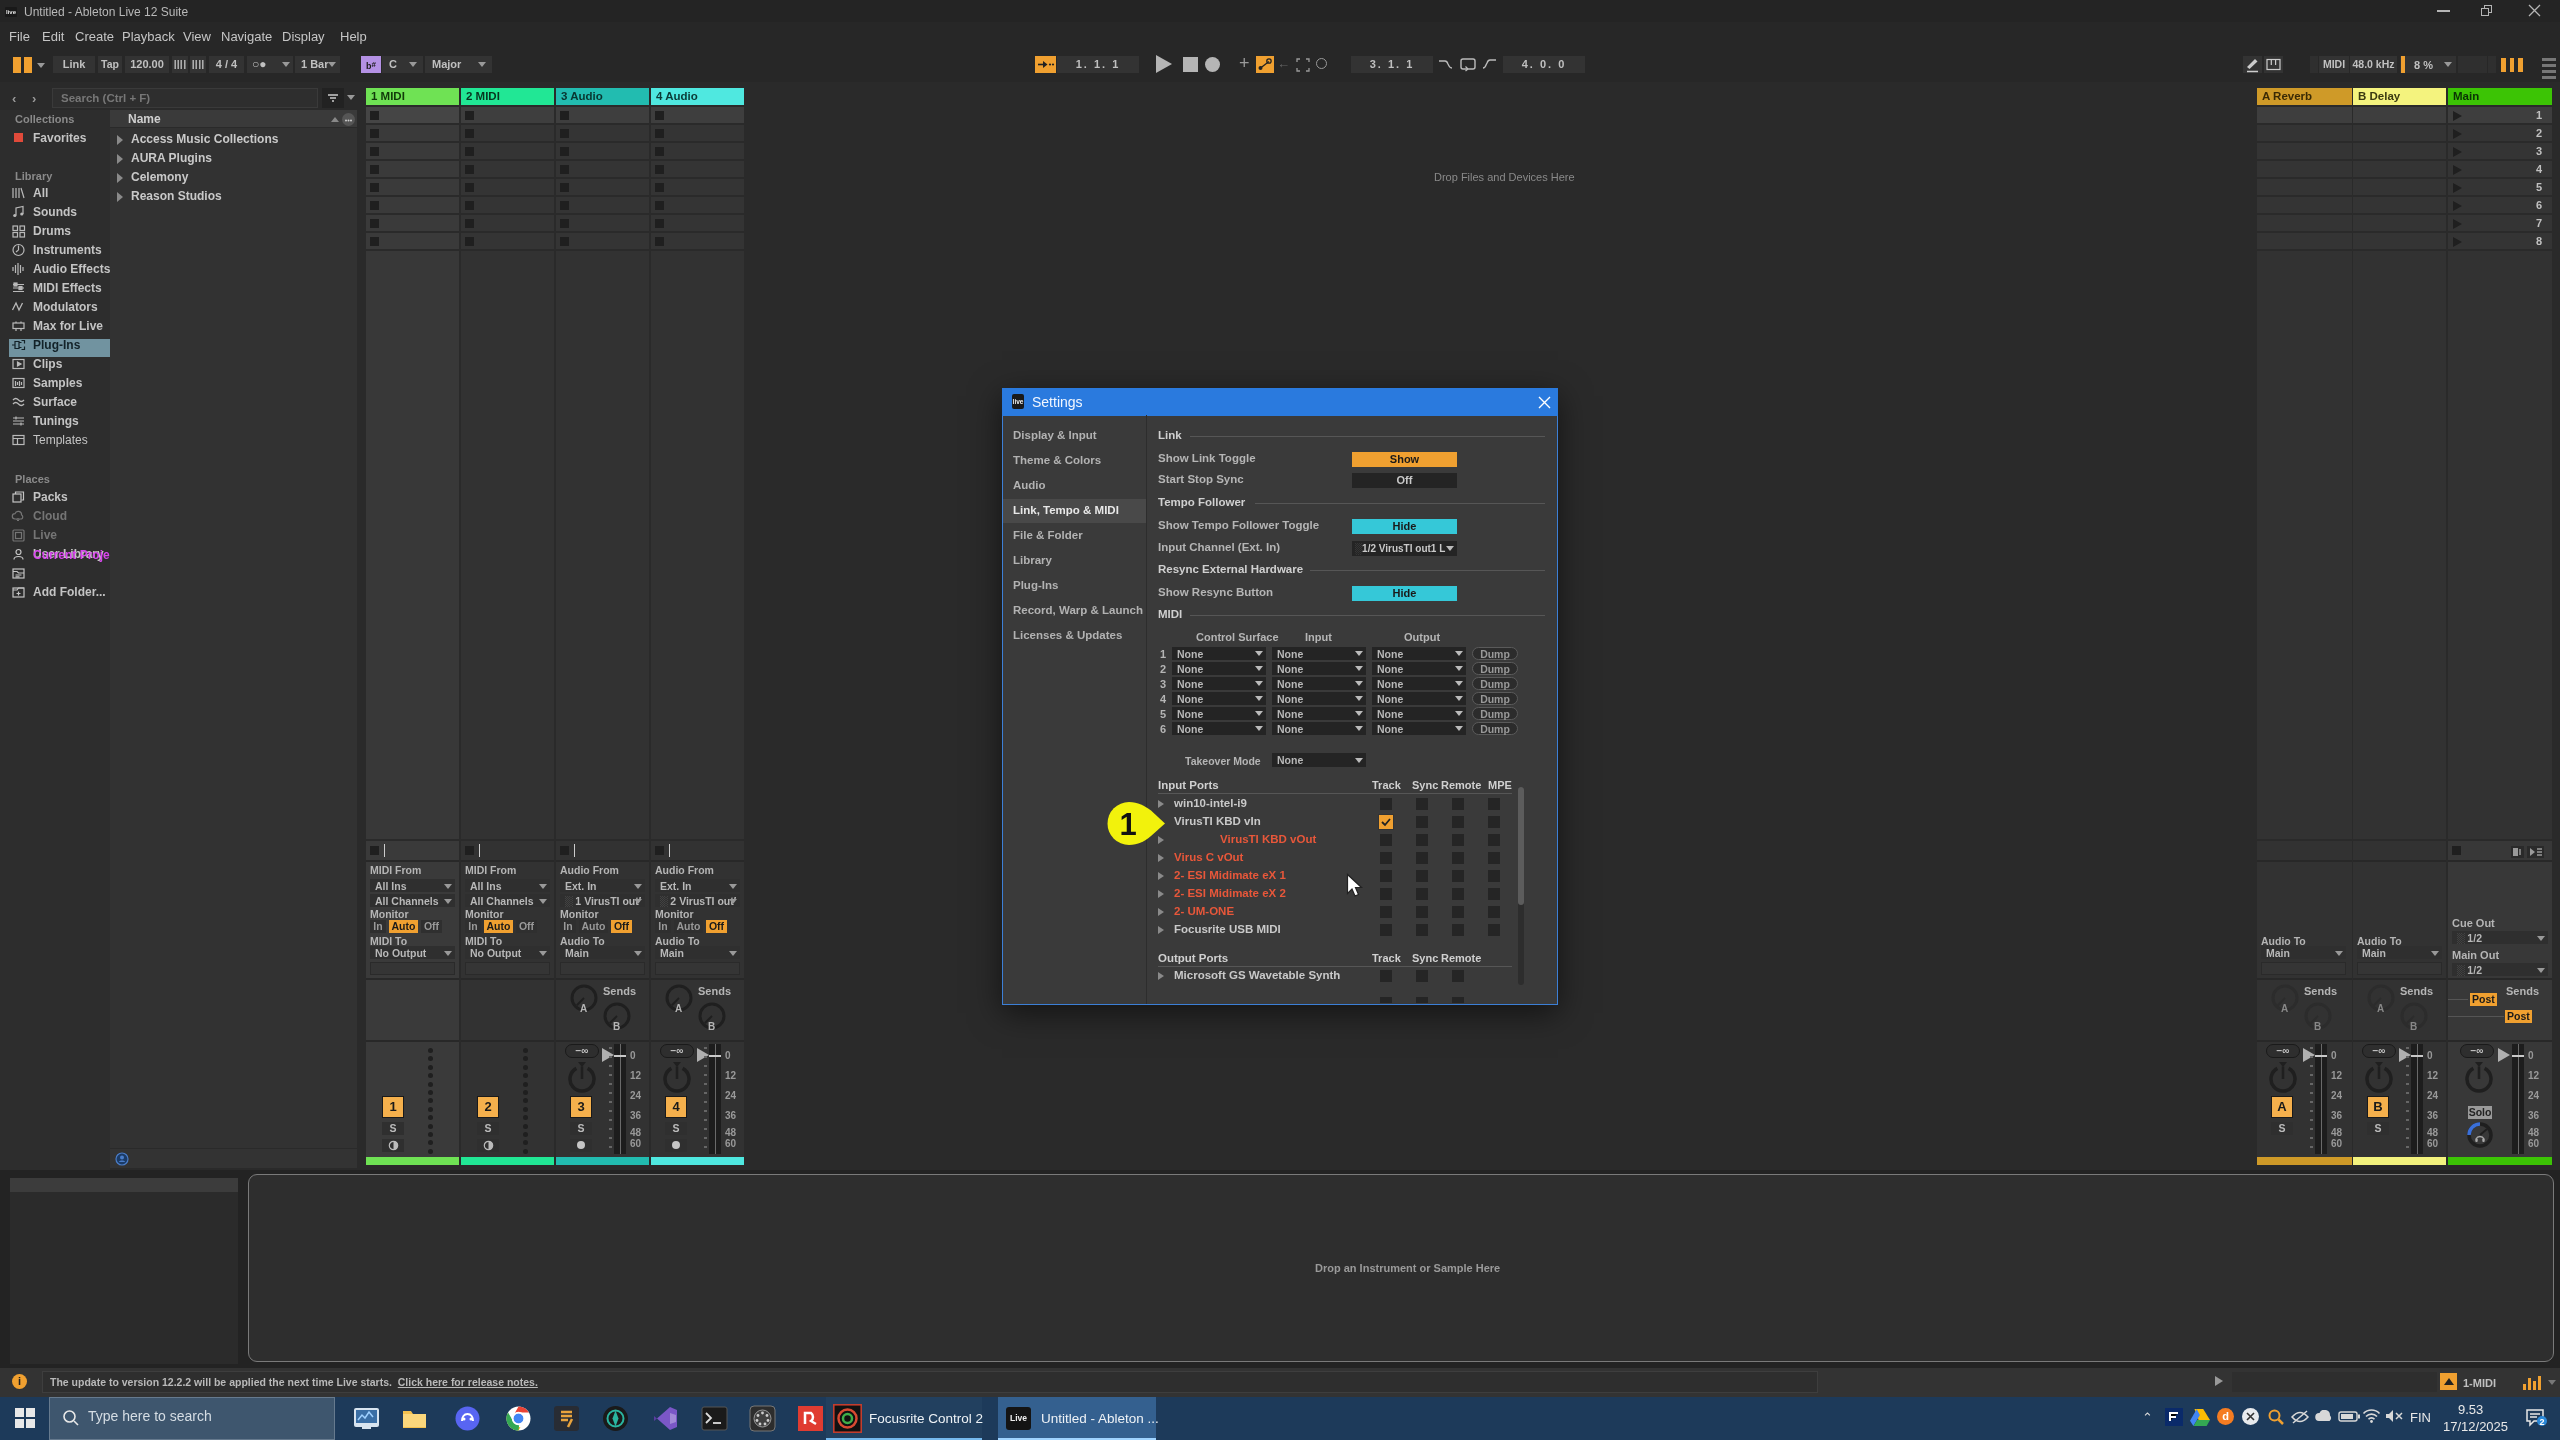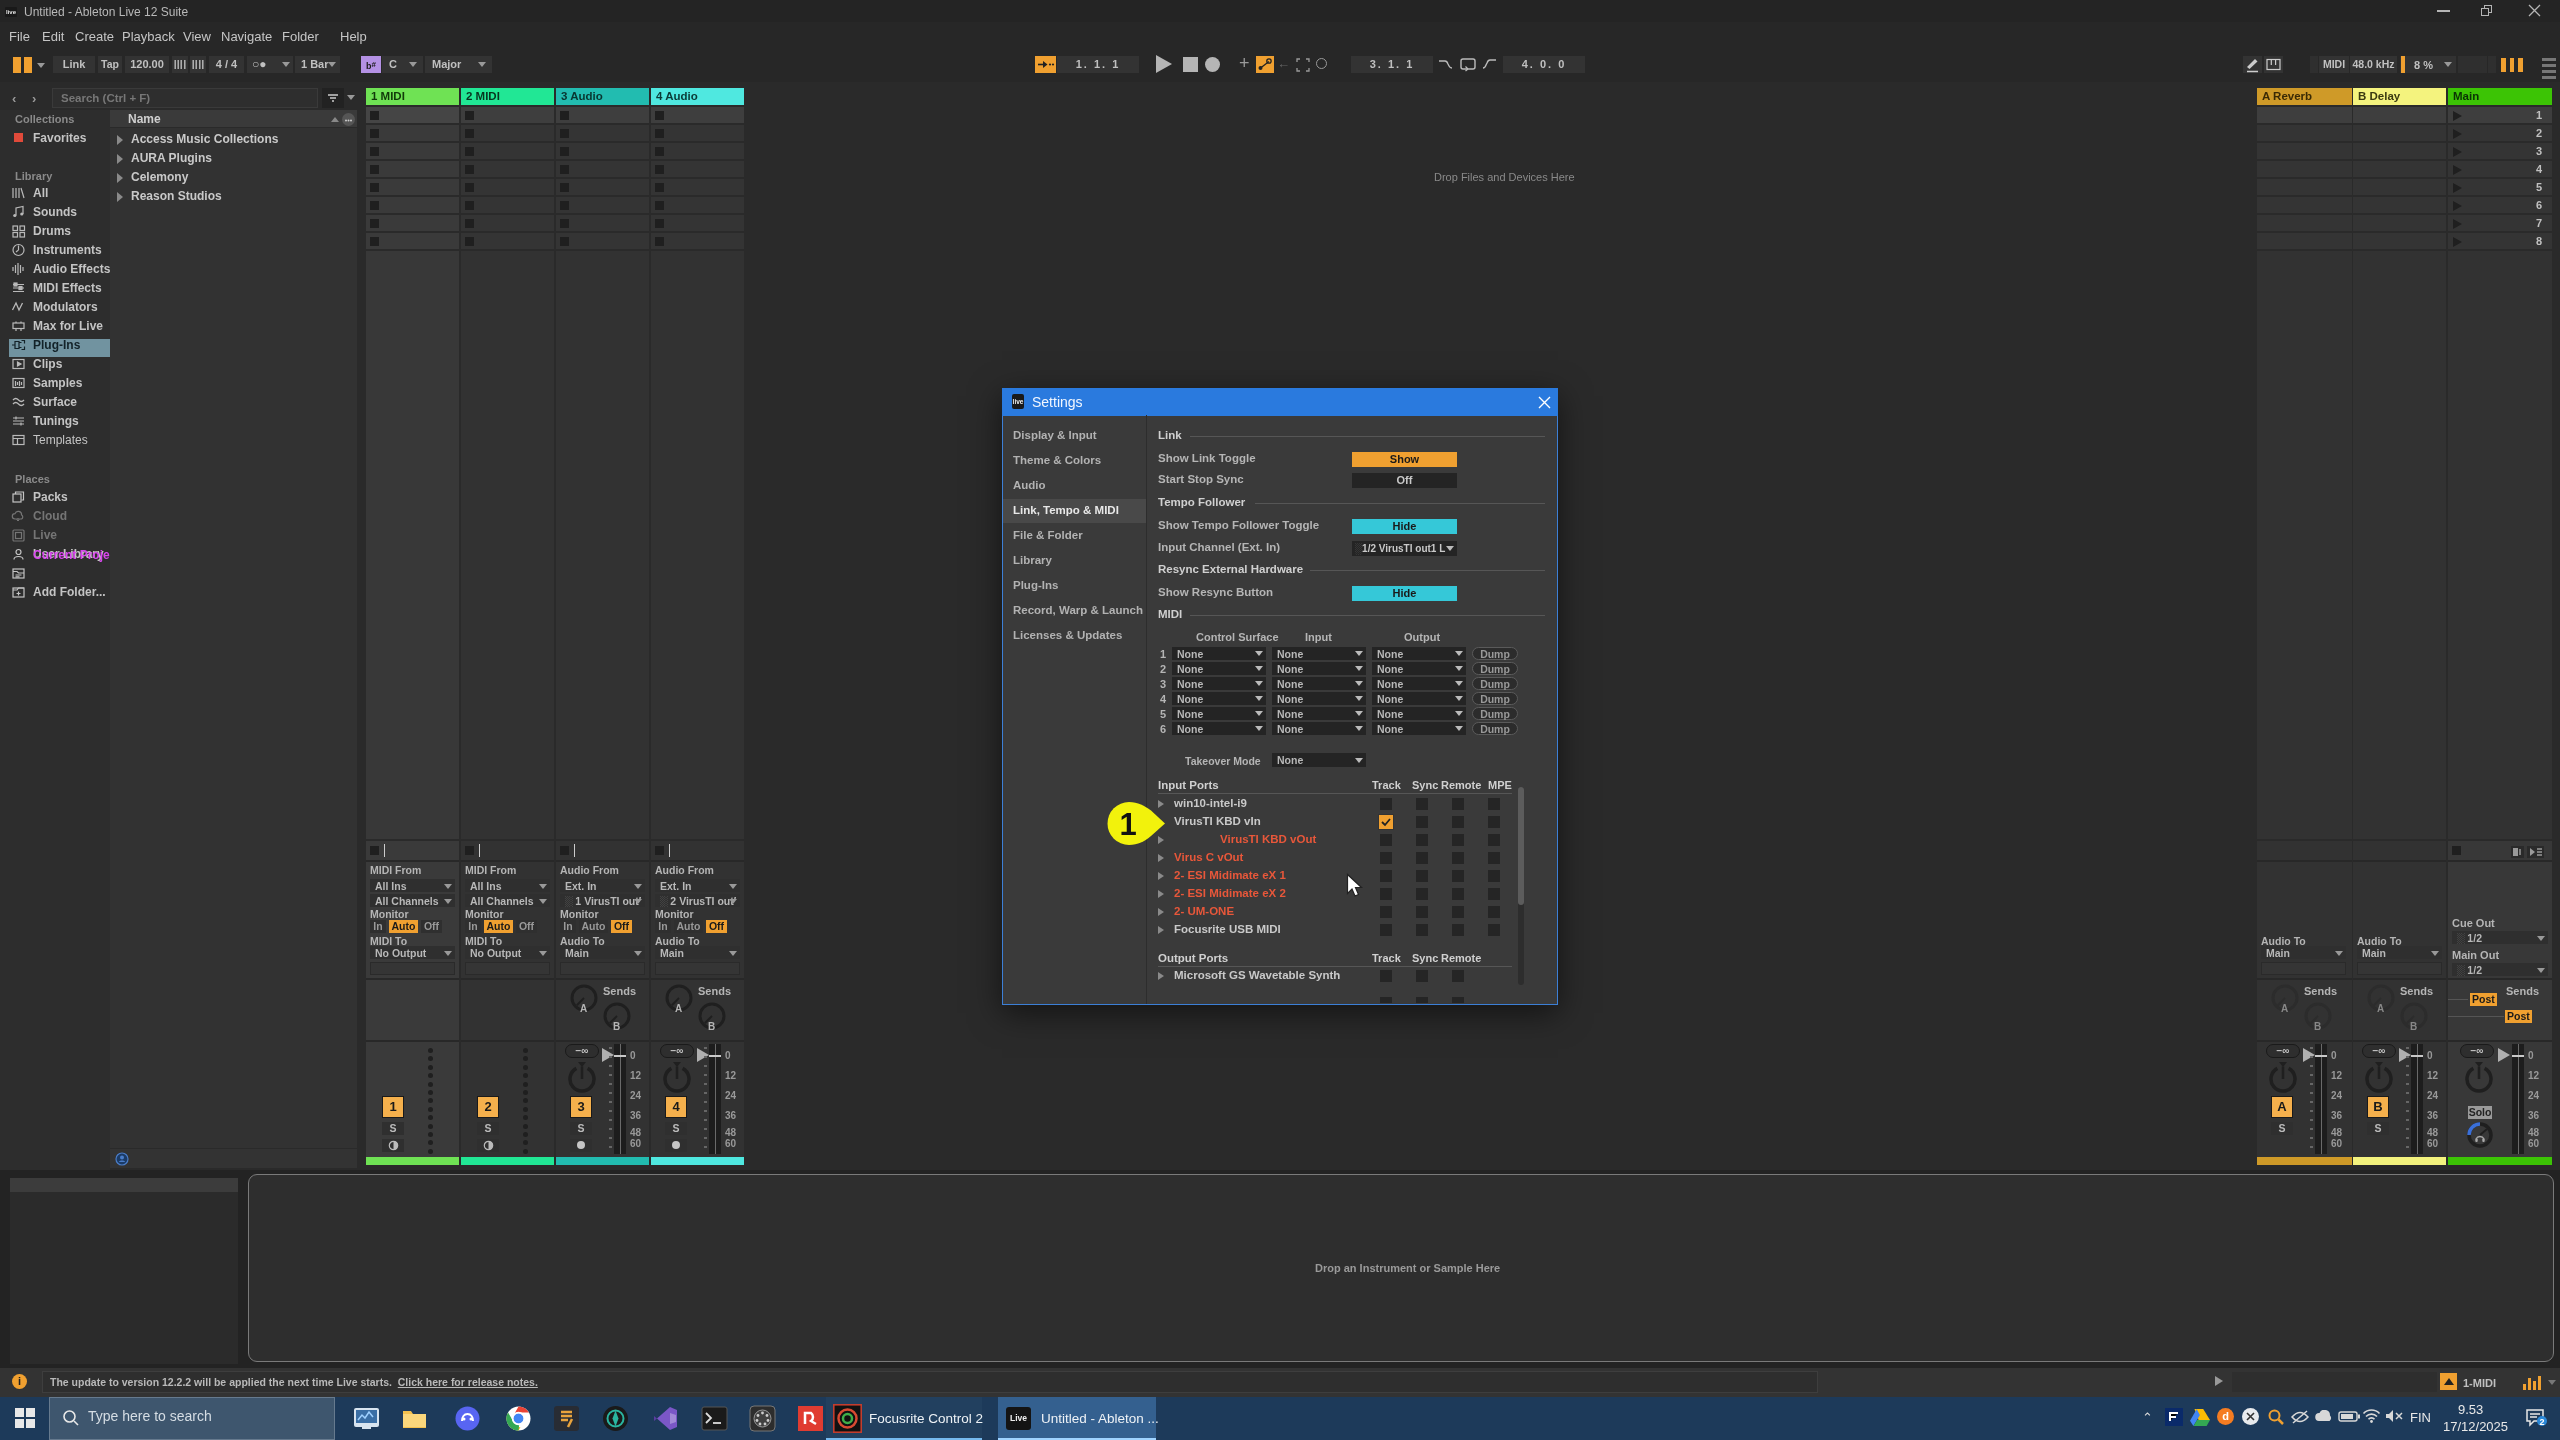--- a/index.html
+++ b/index.html
@@ -22,21 +22,21 @@
       <path d="M1 1 L12 12 M12 1 L1 12" stroke="#b5b5b5" stroke-width="1.3"></path>
     </svg>
 </div>
 <div class="abs" style="left:0;top:22px;width:2560px;height:28px;background:#272727;">
 <div class="tx" style="left:9px;top:7px;font-size:13px;color:#c5c5c5;">File</div>
 <div class="tx" style="left:42px;top:7px;font-size:13px;color:#c5c5c5;">Edit</div>
 <div class="tx" style="left:75px;top:7px;font-size:13px;color:#c5c5c5;">Create</div>
 <div class="tx" style="left:122px;top:7px;font-size:13px;color:#c5c5c5;">Playback</div>
 <div class="tx" style="left:183px;top:7px;font-size:13px;color:#c5c5c5;">View</div>
 <div class="tx" style="left:221px;top:7px;font-size:13px;color:#c5c5c5;">Navigate</div>
-<div class="tx" style="left:282px;top:7px;font-size:13px;color:#c5c5c5;">Folder</div>
+<div class="tx" style="left:282px;top:7px;font-size:13px;color:#c5c5c5;">Display</div>
 <div class="tx" style="left:340px;top:7px;font-size:13px;color:#c5c5c5;">Help</div>
 </div>
 
 <div class="abs" style="left:0;top:50px;width:2560px;height:32px;background:#272727;"></div>
 <div style="position:static;">
  <div class="abs" style="left:13px;top:57px;width:8px;height:16px;background:#f0a030;"></div>
  <div class="abs" style="left:24px;top:57px;width:8px;height:16px;background:#f0a030;"></div>
  <div class="abs dna" style="left:37px;top:63px;"></div>
  <div class="tbx" style="left:53px;top:56px;width:42px;">Link</div>
  <div class="tbx" style="left:98px;top:56px;width:24px;font-size:10.5px;">Tap</div>

